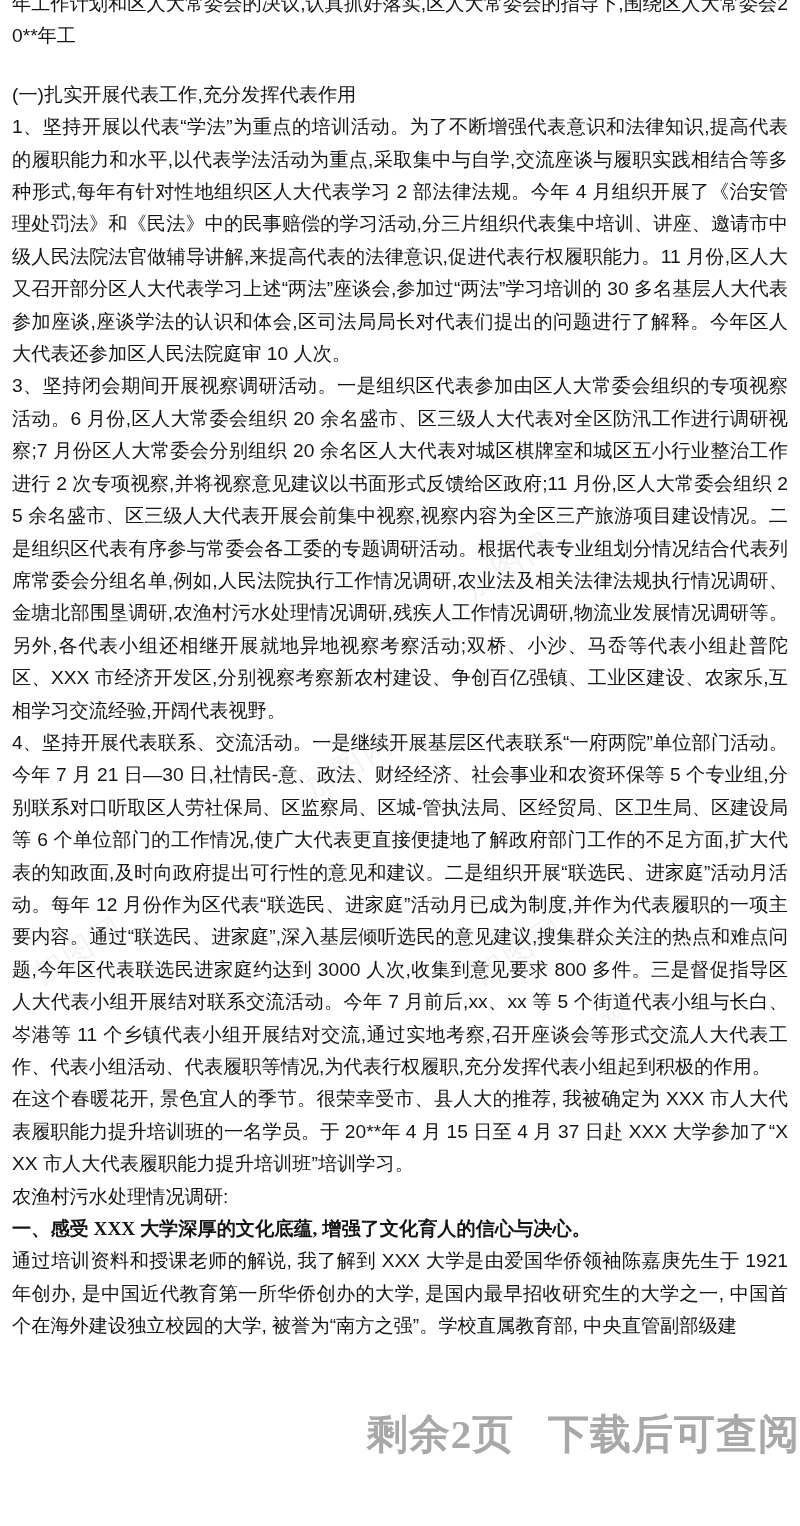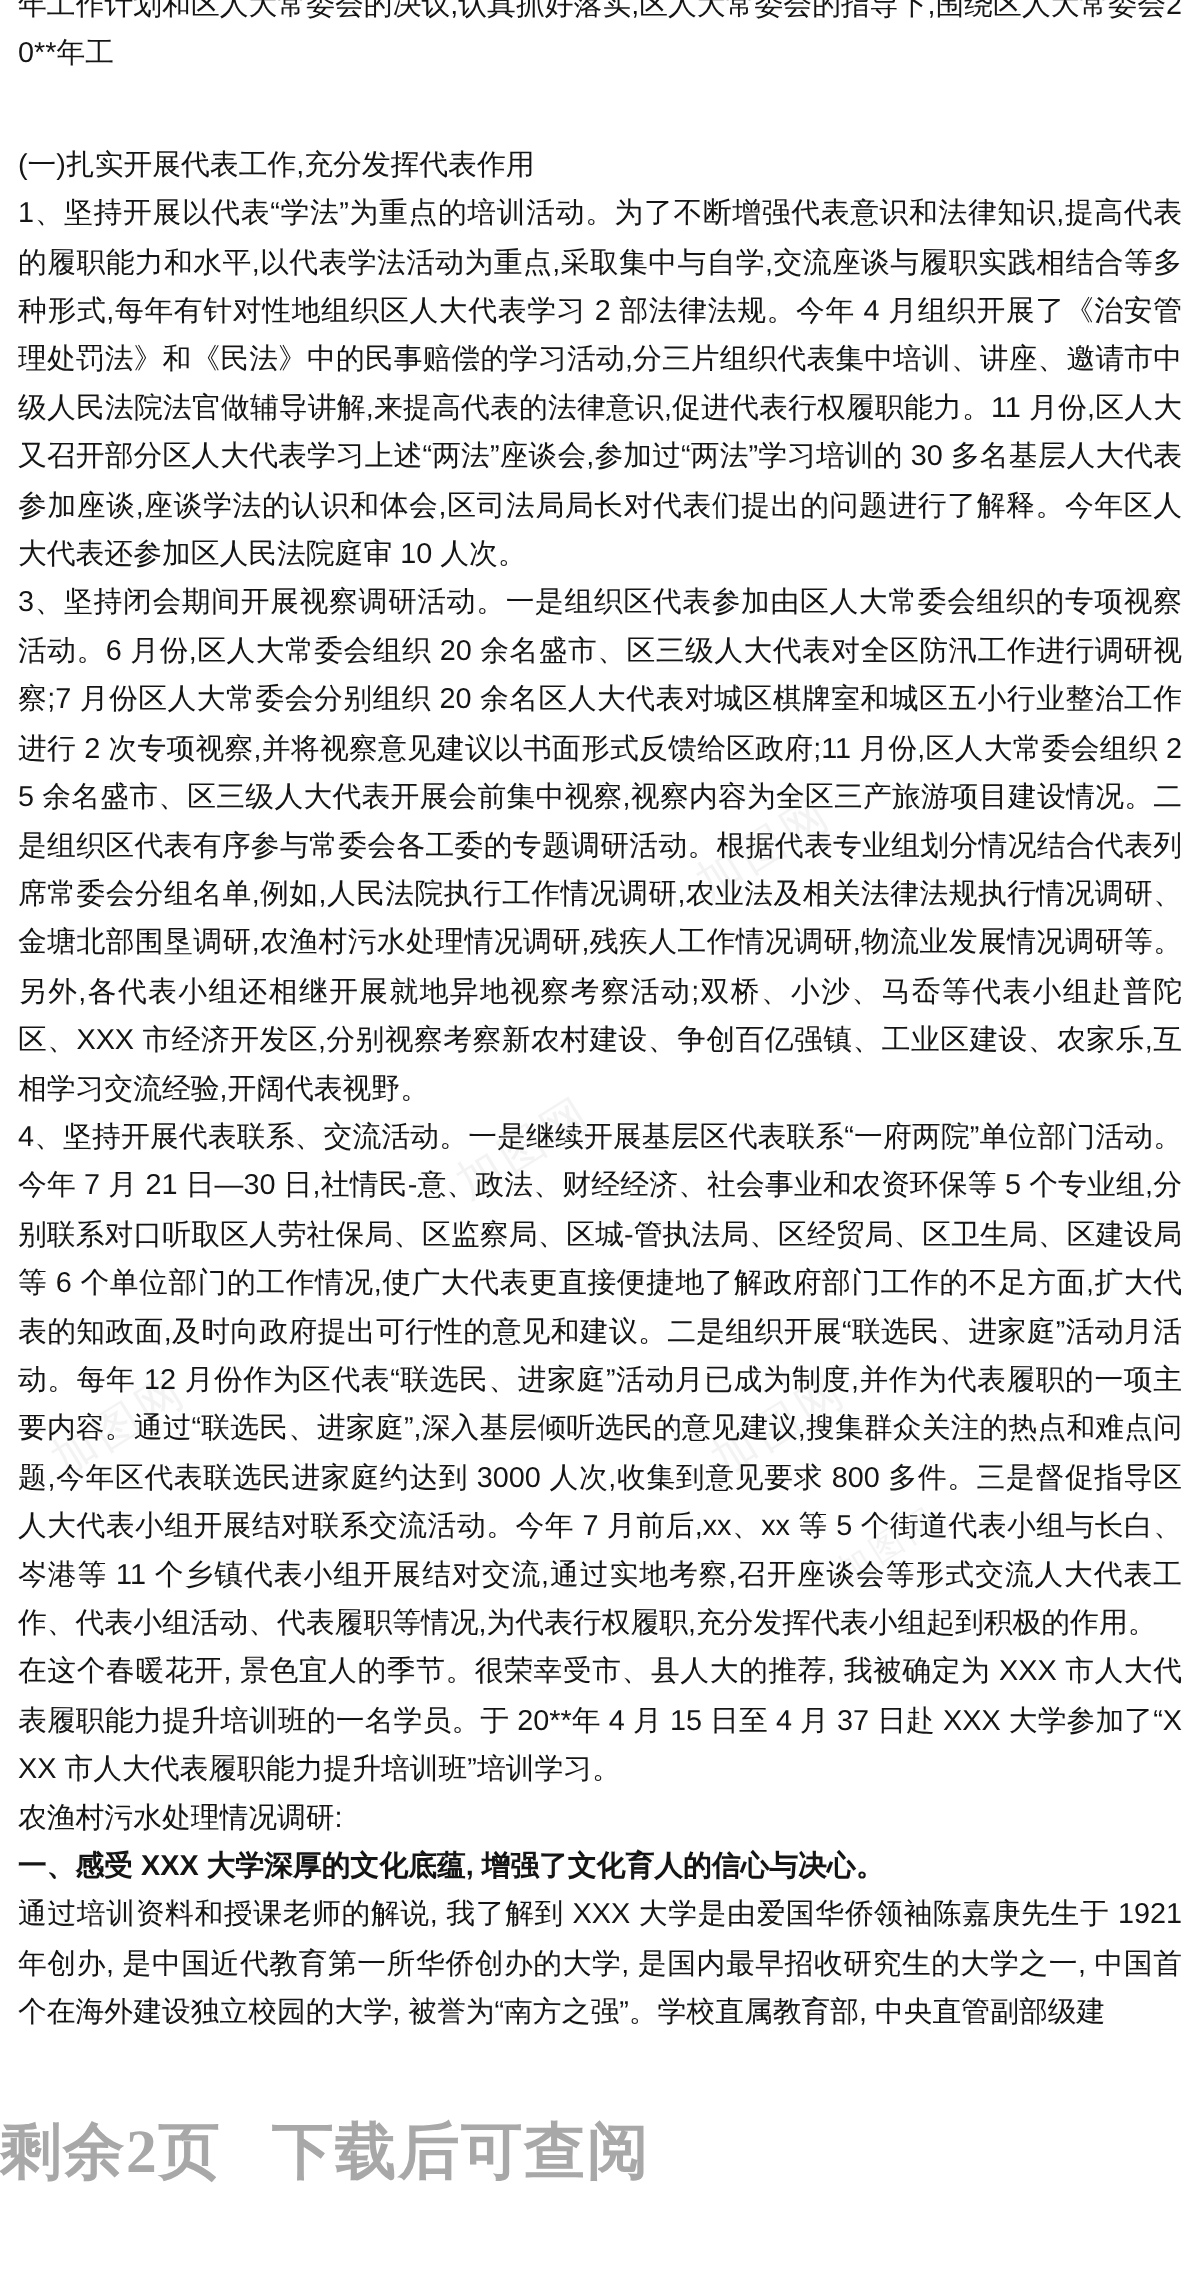--- a/index.html
+++ b/index.html
@@ -66,30 +66,30 @@
     margin: 0;
     padding: 0;
     font-size: 19.2px;
     line-height: 32.4px;
     text-align: justify;
     text-justify: inter-ideograph;
     word-break: break-all;
     letter-spacing: 0px;
     color: #151515;
   }
-  p.para.bold { font-weight: 700; }
-  p.gap { margin-top: 42px; }
+  p.para.bold { font-weight: 700; font-family: Liberation Serif, serif; }
+  p.gap { margin-top: 26px; }
 
   
   #footer-notice {
     position: absolute;
     left: 0;
     top: 1408px;
     width: 800px;
-    text-align: left;
+    text-align: right;
     z-index: 6;
   }
   #footer-notice .notice-text {
     display: inline-block;
     font-family: "Liberation Serif", "DejaVu Serif", serif;
     font-weight: 700;
     font-size: 41px;
     line-height: 52px;
     color: #a8a8a8;
     letter-spacing: 1px;

